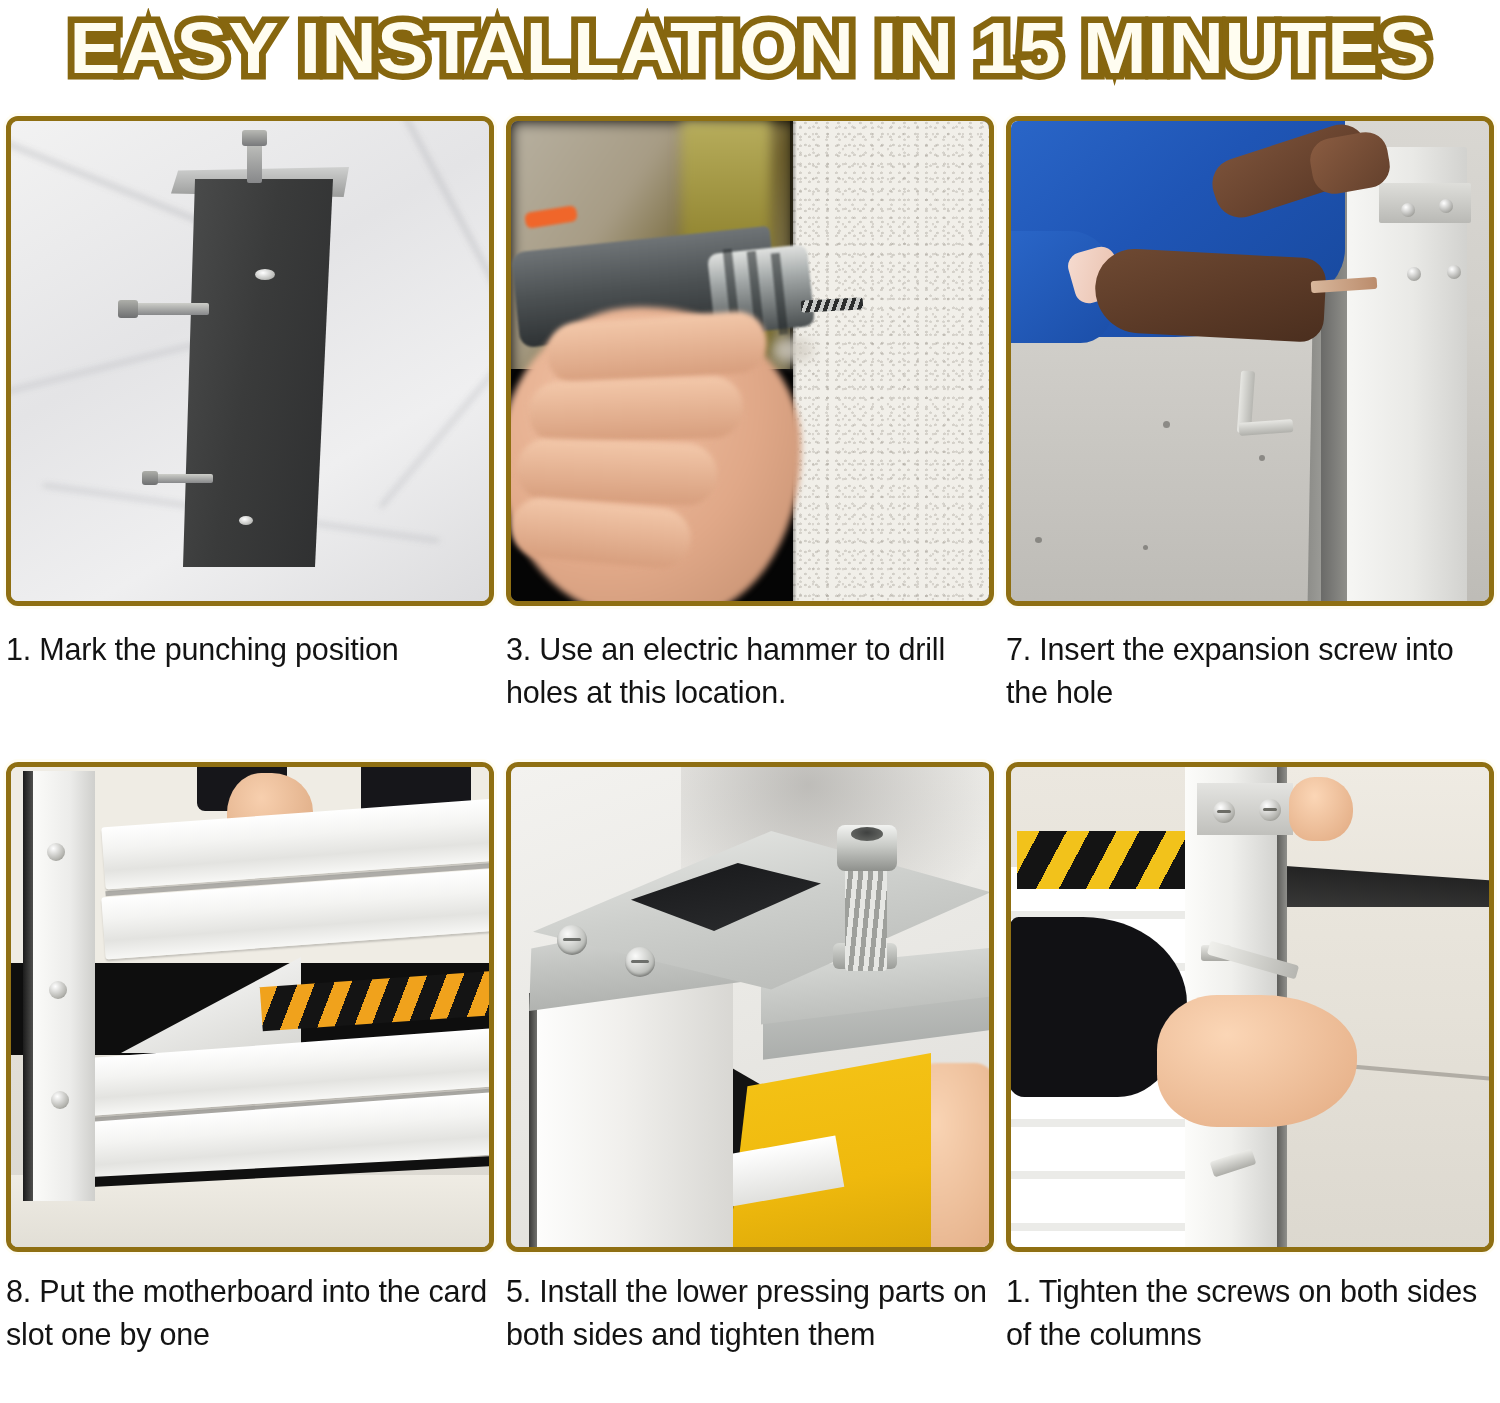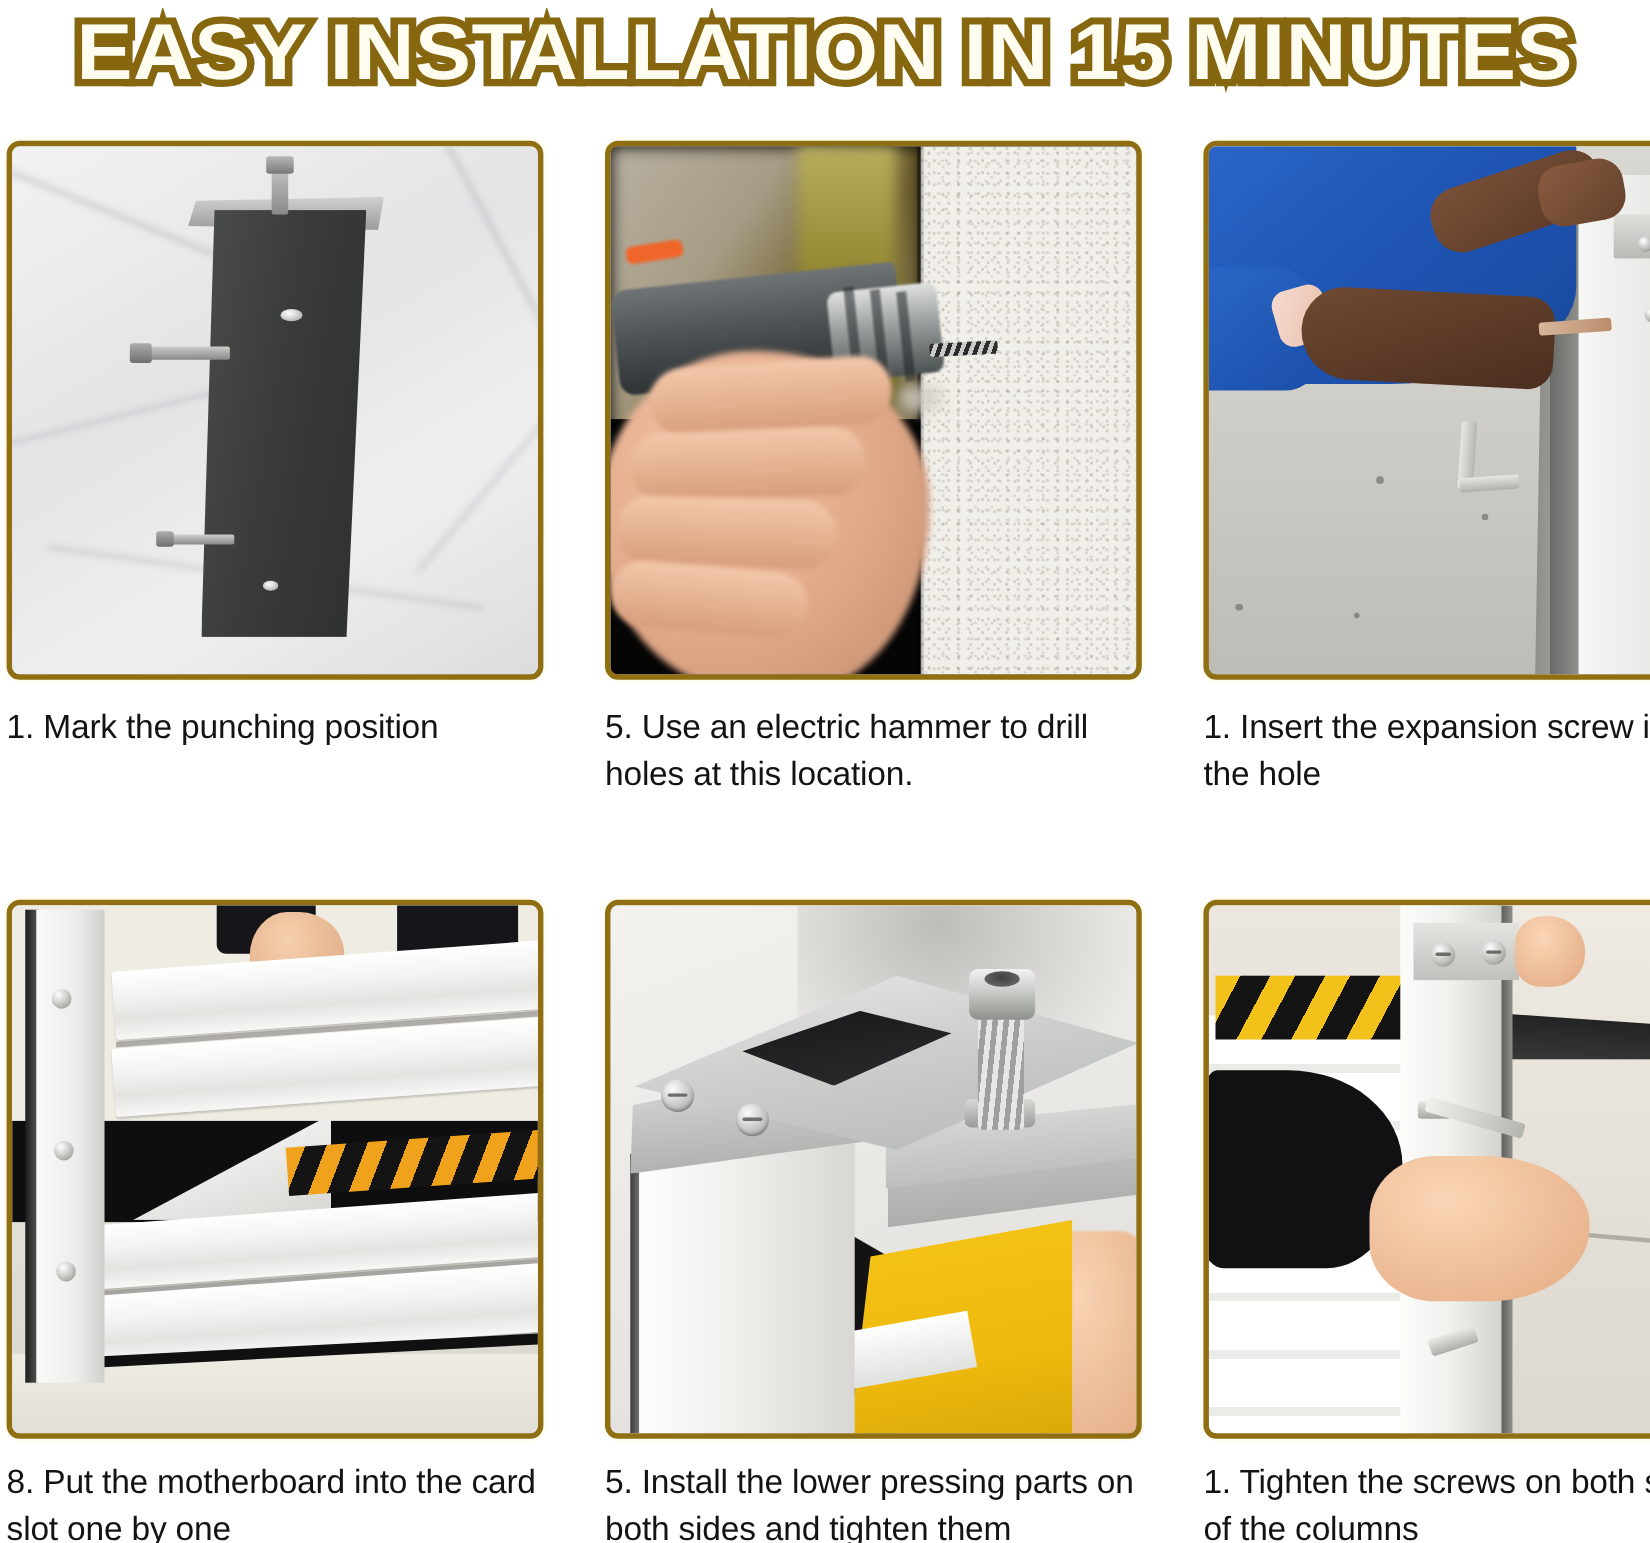--- a/index.html
+++ b/index.html
@@ -24,26 +24,25 @@
     transform: scaleX(1.06);
     color: #fffdf0;
     -webkit-text-stroke: 13px #86660f;
     paint-order: stroke fill;
     white-space: nowrap;
     line-height: 1;
   }
 
   
   .grid {
-    position: absolute; left: 0; top: 128px;
+    position: absolute; left: 0; top: 116px;
     width: 1500px; height: 1275px;
     display: grid;
     grid-template-columns: 500px 500px 500px;
     grid-template-rows: 646px 629px;
-    gap: 44px;
   }
   .cell { position: relative; padding: 0 6px; }
   .photo-frame {
     position: relative;
     width: 488px; height: 490px;
     border: 5px solid #8f6f12;
     border-radius: 12px;
     overflow: hidden;
     background: #ddd;
     box-shadow: 0 0 0 3px #fffdf3;
@@ -547,21 +546,21 @@
           <div class="trigger"></div>
           <div class="dust"></div>
           <div class="bit"></div>
           <div class="hand"></div>
           <div class="finger fg1"></div>
           <div class="finger fg2"></div>
           <div class="finger fg3"></div>
           <div class="finger fg4"></div>
         </div>
       </div>
-      <div class="caption">5. Use an electric hammer to drill holes at this location.</div>
+      <div class="caption">3. Use an electric hammer to drill holes at this location.</div>
     </div>
 
     <div class="cell">
       <div class="photo-frame">
         <div class="photo p3">
           <div class="floor"></div>
           <div class="speck s1"></div>
             <div class="speck s2"></div>
             <div class="speck s3"></div>
           <div class="speck s4"></div>
@@ -578,21 +577,21 @@
           <div class="allen-foot"></div>
           <div class="shirt"></div>
           <div class="shirt2"></div>
           <div class="arm2"></div>
           <div class="hand2"></div>
           <div class="cuff"></div>
           <div class="arm"></div>
           <div class="tool"></div>
         </div>
       </div>
-      <div class="caption">1. Insert the expansion screw into the hole</div>
+      <div class="caption">7. Insert the expansion screw into the hole</div>
     </div>
 
     <div class="cell row2">
       <div class="photo-frame">
         <div class="photo p4">
           <div class="wallbg"></div>
           <div class="darkgap"></div>
           <div class="floor"></div>
           <div class="sleeve"></div>
           <div class="sleeve2"></div>

